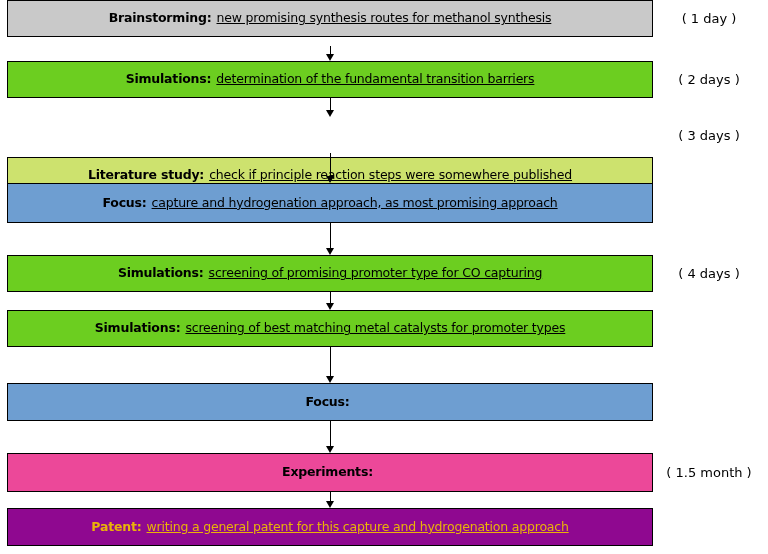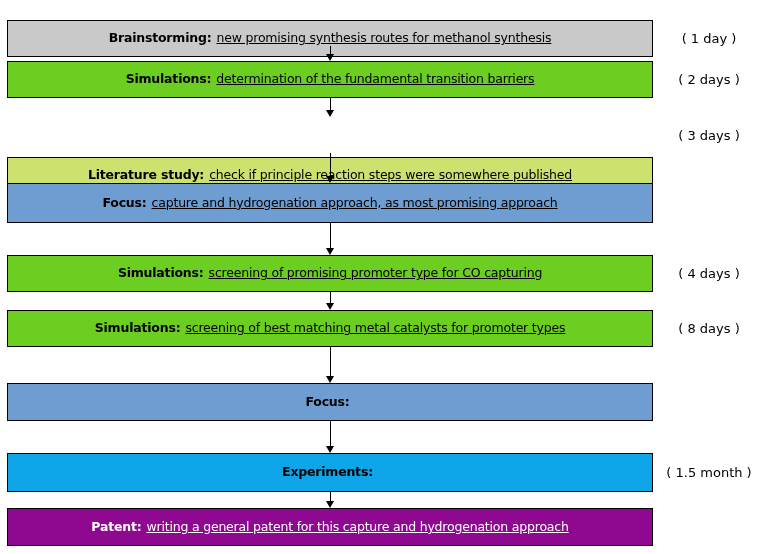--- a/index.html
+++ b/index.html
@@ -68,21 +68,21 @@
     position: absolute;
     left: 1px;
     bottom: 0;
     width: 0;
     height: 0;
     border-left: 4.5px solid transparent;
     border-right: 4.5px solid transparent;
     border-top: 7px solid #000000;
   }
   
-  .pos-b0 { top: 20px;   height: 37px; }
+  .pos-b0 { top: 0;   height: 37px; }
   .pos-b1 { top: 61px;  height: 37px; }
   .pos-b2 { top: 117px; height: 36px; }
   .pos-b3 { top: 183px; height: 40px; }
   .pos-b4 { top: 255px; height: 37px; }
   .pos-b5 { top: 310px; height: 37px; }
   .pos-b6 { top: 383px; height: 38px; }
   .pos-b7 { top: 453px; height: 39px; }
   .pos-b8 { top: 508px; height: 38px; }
   
   .pos-a0 { top: 46px;  height: 15px; }
@@ -119,33 +119,32 @@
     <span class="prefix">Simulations:</span>
     <span class="rest">screening of promising promoter type for CO capturing</span>
   </div>
   <div class="box pos-b5" style="background: rgb(108, 206, 32); color: rgb(0, 0, 0);">
     <span class="prefix">Simulations:</span>
     <span class="rest">screening of best matching metal catalysts for promoter types</span>
   </div>
   <div class="box pos-b6" style="background: rgb(110, 158, 209); color: rgb(0, 0, 0);">
     <span class="prefix">Focus:</span>
   </div>
-  <div class="box pos-b7" style="background: #0ea5e9; color: rgb(0, 0, 0);">
+  <div class="box pos-b7" style="background: #ec4899; color: rgb(0, 0, 0);">
     <span class="prefix">Experiments:</span>
   </div>
-  <div class="box pos-b8" style="background: rgb(143, 8, 144); color: #ffffff;">
+  <div class="box pos-b8" style="background: rgb(143, 8, 144); color: #eab308;">
     <span class="prefix">Patent:</span>
     <span class="rest">writing a general patent for this capture and hydrogenation approach</span>
   </div>
 
   <div class="duration pos-b0">( 1 day )</div>
   <div class="duration pos-b1">( 2 days )</div>
   <div class="duration pos-b2">( 3 days )</div>
   <div class="duration pos-b4">( 4 days )</div>
-  <div class="duration pos-b5">( 8 days )</div>
   <div class="duration pos-b7">( 1.5 month )</div>
 
   <div class="arrow pos-a0">
       <div class="shaft"></div>
       <div class="head"></div>
     </div>
   <div class="arrow pos-a1">
       <div class="shaft"></div>
       <div class="head"></div>
     </div>

